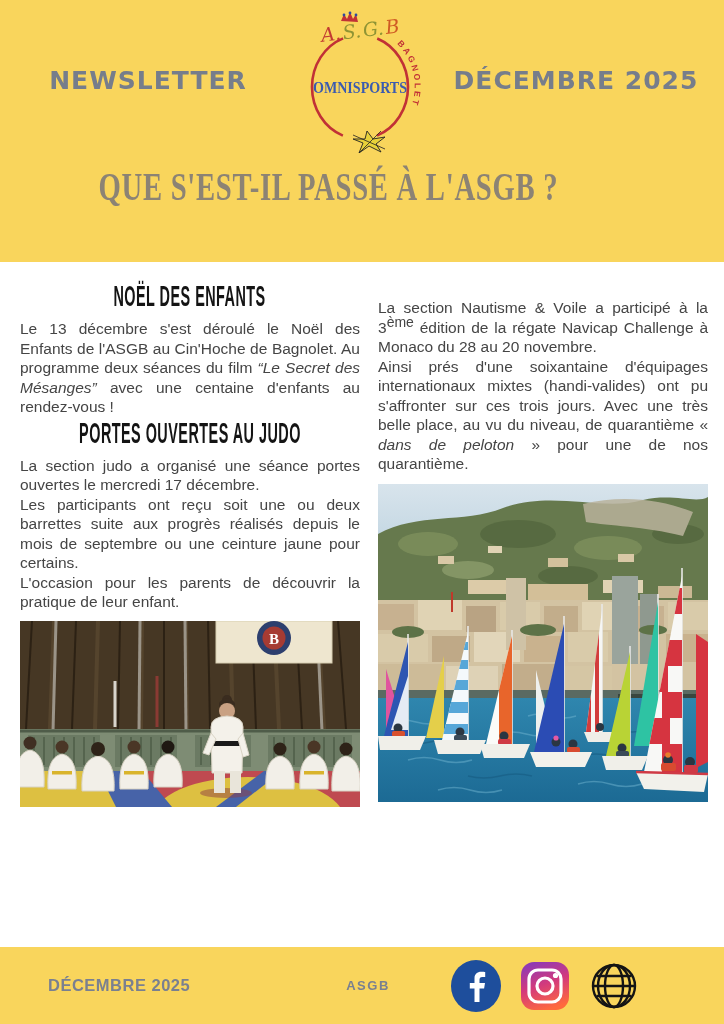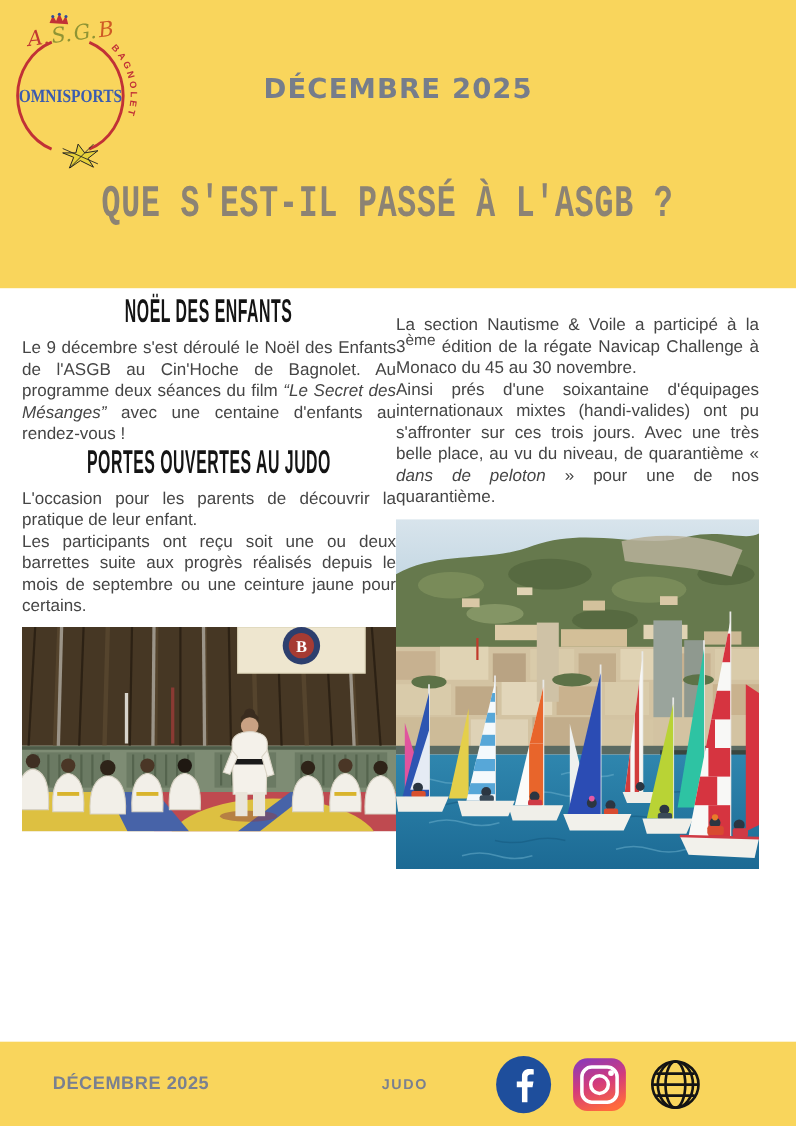--- a/index.html
+++ b/index.html
@@ -8,25 +8,25 @@
     font-family:"Liberation Sans",sans-serif;
   }
   
   .hdr{background:#F9D55C;height:262px;}
   .hdr-row{display:grid;grid-template-columns:1fr 132px 1fr;align-items:center;height:152px;padding-top:4px;}
   .hdr-label{
     justify-self:center;font-family:"DejaVu Sans",sans-serif;font-weight:bold;
     font-size:25px;color:#767D8B;letter-spacing:1px;white-space:nowrap;
   }
   .logo-wrap{width:132px;height:148px;display:flex;align-items:center;justify-content:center;}
-  .hdr-title{margin:6px 0 0 0;display:flex;justify-content:flex-end;font-family:Liberation Mono, monospace;
+  .hdr-title{margin:6px 0 0 0;display:flex;justify-content:flex-start;font-family:Liberation Serif, serif;
     font-weight:bold;font-size:41px;line-height:48px;color:#8C8374;}
   .cond70{display:inline-block;transform:scaleX(.70);white-space:nowrap;letter-spacing:1px;}
   
-  .main{display:grid;grid-template-columns:340px 330px;padding:6px 16px 0 20px;}
+  .main{display:grid;grid-template-columns:340px 330px;column-gap:18px;padding:6px 16px 0 20px;margin-top:12px;}
   .col{min-width:0;}
   .col-right{padding-top:18px;}
   h2.section-title{
     margin:0 0 7px 0;display:flex;justify-content:center;
     font-family:"Liberation Sans",sans-serif;font-weight:bold;
     font-size:30px;line-height:32px;color:#141414;
   }
   .cond50{display:inline-block;transform:scaleX(.48);white-space:nowrap;letter-spacing:1px;}
   .col p{
     margin:0;text-align:justify;font-size:15.5px;line-height:19.5px;color:#454545;
@@ -48,20 +48,21 @@
   .ftr-icons{display:flex;gap:18px;margin-left:22px;align-items:center;}
   .ftr-icons span{display:inline-block;line-height:0;cursor:pointer;}
 </style>
 </head>
 <body>
 
 <div class="page">
 
   <header class="hdr">
     <div class="hdr-row">
+      <div class="hdr-label">NEWSLETTER</div>
 
       <div class="logo-wrap">
         <svg width="130" height="146" viewBox="0 0 130 146">
           <defs>
             <path id="bagArc" d="M 97,34 A 55,58 0 0 1 100,122" fill="none"></path>
             <linearGradient id="clubGrad" x1="0" y1="0" x2="1" y2="0">
               <stop offset="0" stop-color="#b93a86"></stop>
               <stop offset="0.35" stop-color="#8f9434"></stop>
               <stop offset="0.7" stop-color="#8f9434"></stop>
               <stop offset="1" stop-color="#cf5a24"></stop>
@@ -96,27 +97,28 @@
         <span class="cond70">QUE S'EST-IL PASSÉ À L'ASGB ?</span>
       </h1>
   </header>
 
   <main class="main">
 
     <section class="col col-left">
       <h2 class="section-title">
           <span class="cond50">NOËL DES ENFANTS</span>
         </h2>
-      <p><span>Le 9 décembre s'est déroulé le Noël des Enfants de l'ASGB au Cin'Hoche de Bagnolet. Au programme deux séances du film </span><em>“Le Secret des Mésanges”</em><span> avec une centaine d'enfants au rendez-vous !</span></p>
+      <p><span>Le 13 décembre s'est déroulé le Noël des Enfants de l'ASGB au Cin'Hoche de Bagnolet. Au programme deux séances du film </span><em>“Le Secret des Mésanges”</em><span> avec une centaine d'enfants au rendez-vous !</span></p>
 
       <h2 class="section-title mt">
           <span class="cond50">PORTES OUVERTES AU JUDO</span>
         </h2>
+      <p>La section judo a organisé une séance portes ouvertes le mercredi 17 décembre.</p>
+      <p>Les participants ont reçu soit une ou deux barrettes suite aux progrès réalisés depuis le mois de septembre ou une ceinture jaune pour certains.</p>
       <p>L'occasion pour les parents de découvrir la pratique de leur enfant.</p>
-      <p>Les participants ont reçu soit une ou deux barrettes suite aux progrès réalisés depuis le mois de septembre ou une ceinture jaune pour certains.</p>
 
       <figure class="fig-judo">
         <svg width="340" height="186" viewBox="0 0 340 186">
           <defs>
               <clipPath id="floorClip">
                 <rect x="0" y="150" width="340" height="36"></rect>
               </clipPath>
             </defs>
 
           <rect x="0" y="0" width="340" height="108" fill="#463724"></rect>
@@ -236,21 +238,21 @@
             <path d="M191,112 L183,132 L189,134 L196,118 Z" fill="#F4F1EA" stroke="#DAD4C6"></path>
             <path d="M223,112 L229,134 L223,136 L218,118 Z" fill="#F4F1EA" stroke="#DAD4C6"></path>
             <rect x="194" y="150" width="11" height="22" fill="#E9E5DA"></rect>
             <rect x="210" y="150" width="11" height="22" fill="#E9E5DA"></rect>
           </g>
         </svg>
       </figure>
     </section>
 
     <section class="col col-right">
-      <p><span>La section Nautisme &amp; Voile a participé à la 3</span><sup>ème</sup><span> édition de la régate Navicap Challenge à Monaco du 45 au 30 novembre.</span></p>
+      <p><span>La section Nautisme &amp; Voile a participé à la 3</span><sup>ème</sup><span> édition de la régate Navicap Challenge à Monaco du 28 au 20 novembre.</span></p>
       <p><span>Ainsi prés d'une soixantaine d'équipages internationaux mixtes (handi-valides) ont pu s'affronter sur ces trois jours. Avec une très belle place, au vu du niveau, de quarantième « </span><em>dans de peloton</em><span> » pour une de nos quarantième.</span></p>
 
       <figure class="fig-sail">
         <svg width="330" height="318" viewBox="0 0 330 318">
           <defs>
             <linearGradient id="skyG" x1="0" y1="0" x2="0" y2="1">
               <stop offset="0" stop-color="#D8E4EC"></stop>
                 <stop offset="1" stop-color="#C2D6E2"></stop>
             </linearGradient>
             <linearGradient id="seaG" x1="0" y1="0" x2="0" y2="1">
@@ -423,21 +425,21 @@
             <rect x="306" y="281" width="14" height="8" rx="2" fill="#CF3A45"></rect>
           <path d="M258,288 L330,290 L326,308 L266,305 Z" fill="#F2F1EB"></path>
           <path d="M258,288 L330,290" stroke="#CF3A45" stroke-width="2.5" fill="none"></path>
         </svg>
       </figure>
     </section>
   </main>
 
   <footer class="ftr">
     <div class="ftr-date">DÉCEMBRE 2025</div>
-    <div class="ftr-org">JUDO</div>
+    <div class="ftr-org">ASGB</div>
     <div class="ftr-icons">
       <span>
         <svg width="52" height="54" viewBox="0 0 52 54">
           <ellipse cx="26" cy="27" rx="25" ry="26" fill="#1E4E9C"></ellipse>
           <path d="M29.5,43 V29.5 h4.6 l0.9,-5.4 h-5.5 v-3.4 c0,-1.6 0.7,-2.8 2.7,-2.8 h3 v-4.8 c-0.6,-0.1 -2.3,-0.25 -4,-0.25 -4,0 -6.7,2.4 -6.7,6.6 v4.65 h-4.7 v5.4 h4.7 V43 Z" fill="#ffffff"></path>
         </svg>
       </span>
       <span>
         <svg width="50" height="50" viewBox="0 0 50 50">
           <defs>

